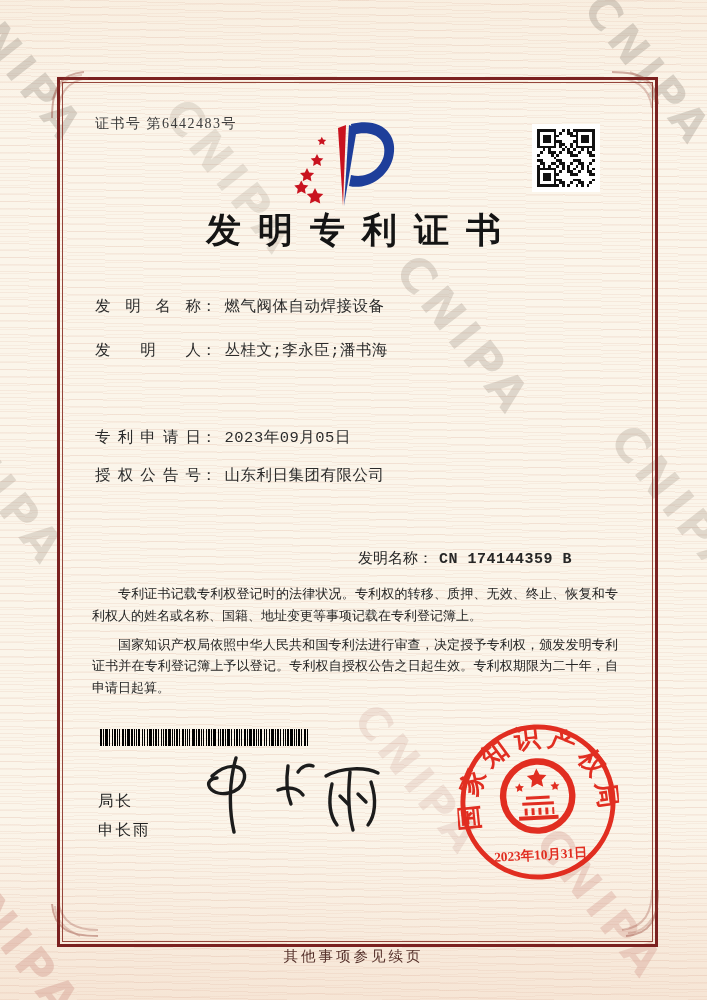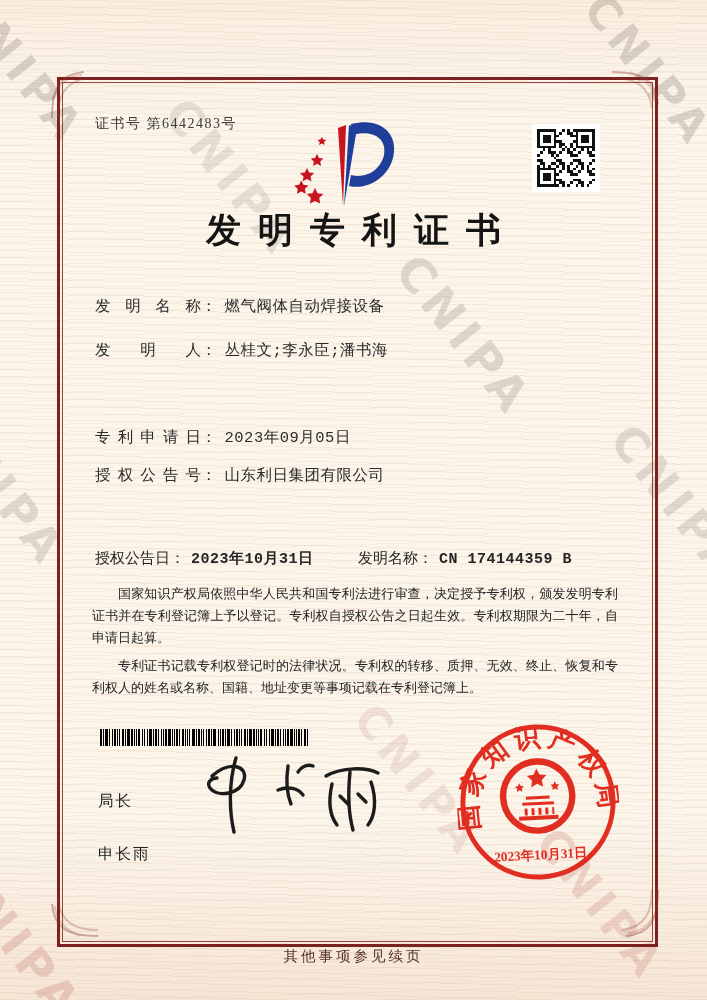--- a/index.html
+++ b/index.html
@@ -318,30 +318,27 @@
   <div class="frow" style="top:340px;">
     <span class="flabel">发明人</span><span class="colon">：</span><span class="fvalue">丛桂文;李永臣;潘书海</span>
   </div>
   <div class="frow" style="top:427px;">
     <span class="flabel">专利申请日</span><span class="colon">：</span><span class="fvalue">2023年09月05日</span>
   </div>
   <div class="frow" style="top:465px;">
     <span class="flabel">授权公告号</span><span class="colon">：</span><span class="fvalue">山东利日集团有限公司</span>
   </div>
 
-  <div class="grant-group" style="left:95px;top:549px;">
-    <span>授权公告日</span><span class="colon">：</span><span class="fvalue">2023年10月31日</span>
-  </div>
   <div class="grant-group" style="left:358px;top:549px;">
     <span>发明名称</span><span class="colon">：</span><span class="fvalue">CN 174144359 B</span>
   </div>
 
   <div class="paras">
+    <p>专利证书记载专利权登记时的法律状况。专利权的转移、质押、无效、终止、恢复和专利权人的姓名或名称、国籍、地址变更等事项记载在专利登记簿上。</p>
     <p>国家知识产权局依照中华人民共和国专利法进行审查，决定授予专利权，颁发发明专利证书并在专利登记簿上予以登记。专利权自授权公告之日起生效。专利权期限为二十年，自申请日起算。</p>
-    <p>专利证书记载专利权登记时的法律状况。专利权的转移、质押、无效、终止、恢复和专利权人的姓名或名称、国籍、地址变更等事项记载在专利登记簿上。</p>
   </div>
 
   <div class="barcode" id="barcode">
       <span style="width: 2px; background: rgb(0, 0, 0);"></span>
       <span style="width: 1px; background: transparent;"></span>
       <span style="width: 1px; background: rgb(0, 0, 0);"></span>
       <span style="width: 1px; background: transparent;"></span>
       <span style="width: 3px; background: rgb(0, 0, 0);"></span>
       <span style="width: 1px; background: transparent;"></span>
       <span style="width: 1px; background: rgb(0, 0, 0);"></span>
@@ -487,21 +484,21 @@
       <span style="width: 2px; background: rgb(0, 0, 0);"></span>
       <span style="width: 1px; background: transparent;"></span>
       <span style="width: 1px; background: rgb(0, 0, 0);"></span>
       <span style="width: 2px; background: transparent;"></span>
       <span style="width: 2px; background: rgb(0, 0, 0);"></span>
       <span style="width: 1px; background: transparent;"></span>
       <span style="width: 1px; background: rgb(0, 0, 0);"></span>
     </div>
 
   <div class="director" style="top:791px;">局长</div>
-  <div class="director" style="top:820px;margin-top:24px;">申长雨</div>
+  <div class="director" style="top:820px;">申长雨</div>
 
   <svg class="sig" width="210" height="92" viewBox="0 0 210 92" fill="none" stroke="#1c1c1c" stroke-width="3.4" stroke-linecap="round">
     <path d="M46,6 C40,26 38,54 44,80"></path>
     <path d="M22,24 C40,8 58,14 54,28 C50,42 28,46 20,36 C16,30 22,26 27,26"></path>
     <path d="M98,14 C96,28 96,40 101,52"></path>
     <path d="M88,38 C98,34 108,36 113,43"></path>
     <path d="M108,20 C112,14 118,12 123,14"></path>
     <path d="M136,24 C152,15 176,15 188,21"></path>
     <path d="M160,20 C158,40 158,60 163,78"></path>
     <path d="M142,32 C138,50 140,64 147,73"></path>

